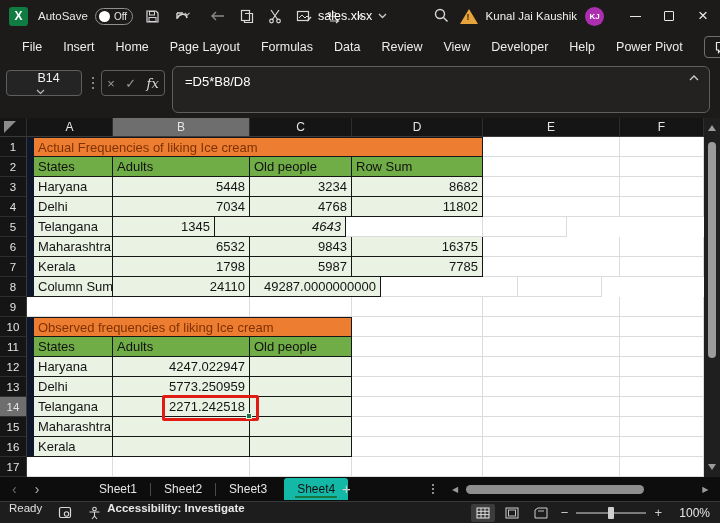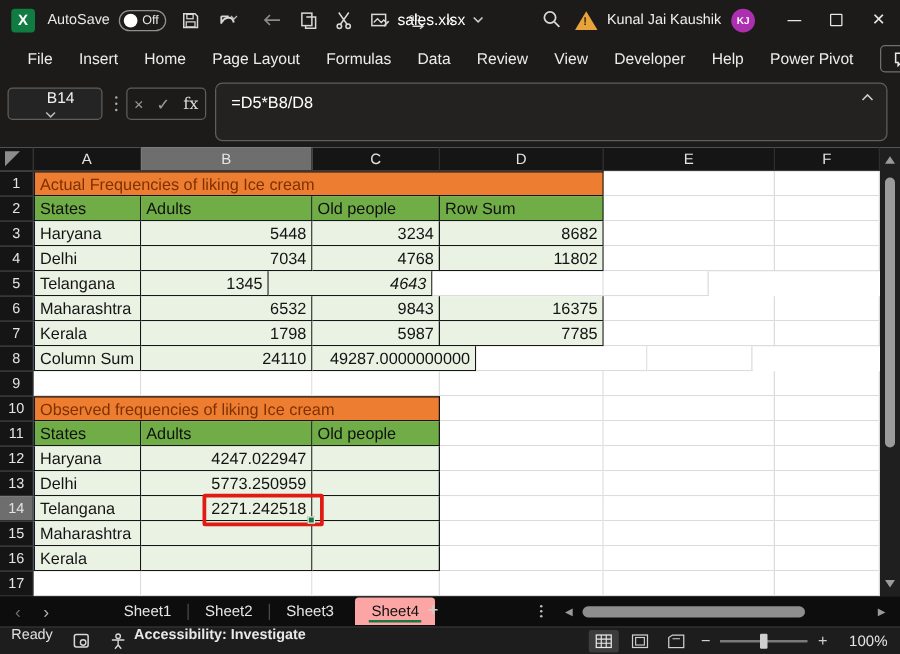--- a/index.html
+++ b/index.html
@@ -35,59 +35,59 @@
 
   
   .formulabar { position:relative; height:56px; background:#1c1b1a; }
   .namebox { position:absolute; left:6px; top:8px; width:76px; height:26px; border:1px solid #5e5e5e; border-radius:4px; background:#242424; display:flex; align-items:center;flex-direction:column; }
   .namebox .nb-text { font-size:12.5px; color:#f2f2f2; padding-left:9px; flex:1; }
   .namebox .nb-chev { margin-right:7px; }
   .vdots { position:absolute; left:92px; top:15px; display:flex; flex-direction:column; gap:3px; }
   .vdots i { width:2px; height:2px; border-radius:50%; background:#aaa; }
   .fxgroup { position:absolute; left:101px; top:8px; width:64px; height:26px; border:1px solid #5e5e5e; border-radius:4px; display:flex; align-items:center; justify-content:space-around; }
   .fx-cancel, .fx-enter { font-size:13px; color:#9a9a9a; }
-  .fx-fx { font-family:"DejaVu Serif", serif; font-size:13px; color:#d8d8d8; }
+  .fx-fx { font-family:"DejaVu Serif", serif; font-style:italic; font-size:13px; color:#d8d8d8; }
   .formula-field { position:absolute; left:172px; right:10px; top:4px; height:47px; border:1px solid #5e5e5e; border-radius:6px; background:#232221; }
   .formula-text { font-size:13px; color:#fff; padding:7px 0 0 12px; }
   .ff-collapse { position:absolute; right:10px; top:8px; }
 
   
   .grid-area { position:relative; height:359px; background:#fff; }
   .col-headers { display:flex; height:19px; }
   .corner { width:27px; height:19px; background:#151515; position:relative; border-right:1px solid #2e2e2e; border-bottom:1px solid #3a3a3a; }
   .corner .tri { position:absolute; left:4px; top:3px; width:0; height:0; border-top:12px solid #8c8c8c; border-right:12px solid transparent; }
   .colhdr { height:19px; background:#151515; color:#e4e4e4; font-size:12px; display:flex; align-items:center; justify-content:center; border-right:1px solid #2e2e2e; border-bottom:1px solid #3a3a3a; }
   .colhdr.sel { background:#6e6e6e; }
   .grow { display:flex; height:20px; }
   .rowhdr { width:27px; height:20px; background:#151515; color:#e4e4e4; font-size:11.5px; display:flex; align-items:center; justify-content:center; border-bottom:1px solid #2e2e2e; border-right:1px solid #3a3a3a; }
   .rowhdr.sel { background:#6e6e6e; }
   .cell { height:20px; font-size:13px; line-height:19px; color:#141414; overflow:hidden; white-space:nowrap; }
   .pl { background:#fff; border-right:1px solid #dcdcdc; border-bottom:1px solid #dcdcdc; }
   .lg { background:#E9F2E3; border-right:1px solid #161616; border-bottom:1px solid #161616; }
   .gr { background:#70AD47; border-right:1px solid #161616; border-bottom:1px solid #161616; color:#101010; padding-left:4px; }
   .or { background:#ED7D31; border-right:1px solid #161616; border-bottom:1px solid #161616; border-top:1px solid #161616; color:#7F3100; padding-left:4px; font-weight:500; }
-  .bl { border-left:1px solid #0f172a; }
+  .bl { border-left:7px solid #0f172a; }
   .tl { text-align:left; padding-left:4px; }
   .tr { text-align:right; padding-right:4px; }
   .v-scroll { position:absolute; right:0; top:0; width:16px; height:359px; background:#1f1f1f; }
   .v-scroll .arr { position:absolute; left:4px; width:0; height:0; border-left:4px solid transparent; border-right:4px solid transparent; }
   .v-scroll .up { top:7px; border-bottom:6px solid #9b9b9b; }
   .v-scroll .dn { bottom:7px; border-top:6px solid #9b9b9b; }
   .v-thumb { position:absolute; left:4px; top:24px; width:8px; height:216px; border-radius:4px; background:#9b9b9b; }
   .red-box { position:absolute; left:162px; top:277px; width:97px; height:26px; border:3px solid #E01B13; border-radius:2px; }
   .fill-handle { position:absolute; left:246px; top:295px; width:6px; height:6px; background:#1E7145; border:1px solid #E9F2E3; }
 
   
   .tabbar { position:relative; height:24px; background:#0d0d0d; display:flex; align-items:flex-end; }
   .tab-nav { position:absolute; left:12px; top:0; height:24px; display:flex; align-items:center; gap:18px; font-size:14px; }
   .tab-nav .n1 { color:#6f6f6f; } .tab-nav .n2 { color:#b5b5b5; }
   .tabs { position:absolute; left:86px; top:0; height:24px; display:flex; align-items:center; }
   .sheet-tab { font-size:12px; color:#e6e6e6; padding:0 13px; height:24px; display:flex; align-items:center; }
   .tab-sep { width:1px; height:13px; background:#4a4a4a; }
-  .sheet-tab.active { background:#fca5a5; color:#111; border-radius:3px 3px 0 0; height:22px; margin:0 4px; position:relative; font-weight:500; }
+  .sheet-tab.active { background:#14b8a6; color:#111; border-radius:3px 3px 0 0; height:22px; margin:0 4px; position:relative; font-weight:500; }
   .sheet-tab.active .underline { position:absolute; left:11px; right:11px; bottom:2px; height:2px; background:#1B7742; }
   .add-sheet { position:absolute; left:342px; top:3px; color:#cfcfcf; font-size:15px; }
   .tab-dots { position:absolute; left:432px; top:7px; display:flex; flex-direction:column; gap:2px; }
   .tab-dots i { width:2px; height:2px; border-radius:50%; background:#bbb; }
   .h-scroll { position:absolute; left:452px; top:0; height:24px; display:flex; align-items:center; }
   .h-arr { font-size:8px; color:#9a9a9a; }
   .h-track { width:232px; margin:0 6px; height:9px; position:relative; }
   .h-thumb { position:absolute; left:2px; top:0; width:178px; height:9px; border-radius:5px; background:#8e8e8e; }
 
   

